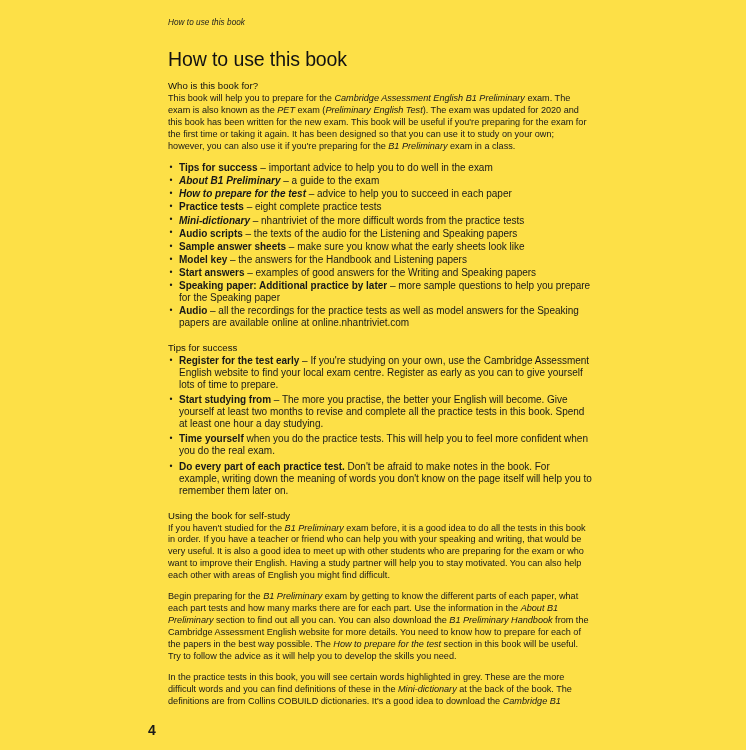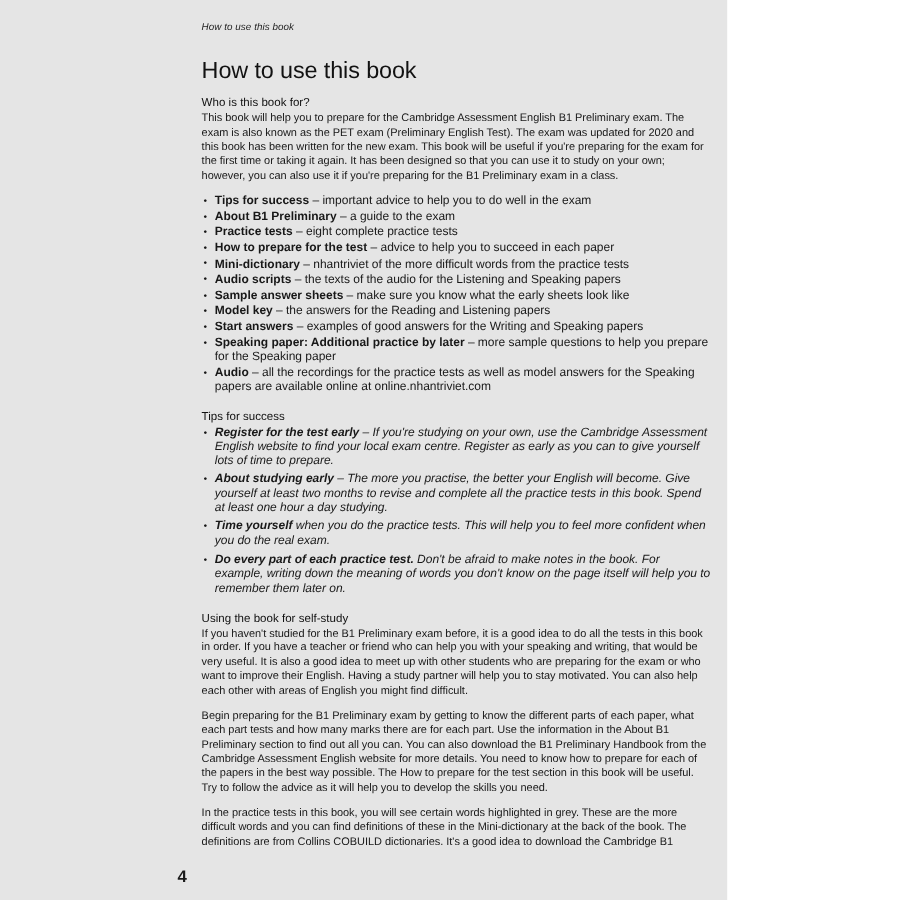--- a/index.html
+++ b/index.html
@@ -11,23 +11,23 @@
     width: 750px;
     height: 750px;
     overflow: hidden;
     font-family: "Liberation Sans", sans-serif;
     color: #161616;
     -webkit-font-smoothing: antialiased;
   }
 
   #page {
     position: relative;
-    width: 606px;
+    width: 746px;
     height: 750px;
-    background: #e5e5e5;
+    background: #fde047;
   }
 
   .content {
     position: absolute;
     left: 168px;
     top: 18px;
     width: 424px;
   }
 
   .running-head {
@@ -92,25 +92,24 @@
     content: "\2022";
     position: absolute;
     left: 1.5px;
     top: -0.2px;
     font-size: 8.5px;
     color: #181818;
   }
 
   ul.blist.loose li {
     margin-bottom: 3.6px;
-    font-style: italic;
   }
 
   .b { font-weight: bold; }
-  .i { }
+  .i { font-style: italic; }
 
   .page-number {
     position: absolute;
     left: 148px;
     top: 722px;
     font-size: 14px;
     font-weight: bold;
     color: #1a1a1a;
   }
 </style>
@@ -126,36 +125,36 @@
     <h1 class="page-title">How to use this book</h1>
 
     <h2 class="section-head">Who is this book for?</h2>
 
     <p class="para">This book will help you to prepare for the <span class="i">Cambridge Assessment English B1 Preliminary</span> exam. The exam is also known as the <span class="i">PET</span> exam (<span class="i">Preliminary English Test</span>). The exam was updated for 2020 and this book has been written for the new exam. This book will be useful if you're preparing for the exam for the first time or taking it again. It has been designed so that you can use it to study on your own; however, you can also use it if you're preparing for the <span class="i">B1 Preliminary</span> exam in a class.</p>
 
 
     <ul class="blist">
         <li><span class="b">Tips for success</span><span> – important advice to help you to do well in the exam</span></li>
         <li><span class="b"><span class="i">About B1 Preliminary</span></span><span> – a guide to the exam</span></li>
+        <li><span class="b"><span class="i">How to prepare for the test</span></span><span> – advice to help you to succeed in each paper</span></li>
         <li><span class="b">Practice tests</span><span> – eight complete practice tests</span></li>
-        <li><span class="b"><span class="i">How to prepare for the test</span></span><span> – advice to help you to succeed in each paper</span></li>
         <li><span class="b"><span class="i">Mini-dictionary</span></span><span> – nhantriviet of the more difficult words from the practice tests</span></li>
         <li><span class="b">Audio scripts</span><span> – the texts of the audio for the Listening and Speaking papers</span></li>
         <li><span class="b">Sample answer sheets</span><span> – make sure you know what the early sheets look like</span></li>
-        <li><span class="b">Model key</span><span> – the answers for the Reading and Listening papers</span></li>
+        <li><span class="b">Model key</span><span> – the answers for the Handbook and Listening papers</span></li>
         <li><span class="b">Start answers</span><span> – examples of good answers for the Writing and Speaking papers</span></li>
         <li><span class="b">Speaking paper: Additional practice by later</span><span> – more sample questions to help you prepare for the Speaking paper</span></li>
         <li><span class="b">Audio</span><span> – all the recordings for the practice tests as well as model answers for the Speaking papers are available online at online.nhantriviet.com</span></li>
       </ul>
 
     <h2 class="section-head spaced">Tips for success</h2>
 
     <ul class="blist loose">
         <li><span class="b">Register for the test early</span><span> – If you're studying on your own, use the Cambridge Assessment English website to find your local exam centre. Register as early as you can to give yourself lots of time to prepare.</span></li>
-        <li><span class="b">About studying early</span><span> – The more you practise, the better your English will become. Give yourself at least two months to revise and complete all the practice tests in this book. Spend at least one hour a day studying.</span></li>
+        <li><span class="b">Start studying from</span><span> – The more you practise, the better your English will become. Give yourself at least two months to revise and complete all the practice tests in this book. Spend at least one hour a day studying.</span></li>
         <li><span class="b">Time yourself</span><span> when you do the practice tests. This will help you to feel more confident when you do the real exam.</span></li>
         <li><span class="b">Do every part of each practice test.</span><span> Don't be afraid to make notes in the book. For example, writing down the meaning of words you don't know on the page itself will help you to remember them later on.</span></li>
       </ul>
 
     <h2 class="section-head spaced">Using the book for self-study</h2>
 
     <p class="para">If you haven't studied for the <span class="i">B1 Preliminary</span> exam before, it is a good idea to do all the tests in this book in order. If you have a teacher or friend who can help you with your speaking and writing, that would be very useful. It is also a good idea to meet up with other students who are preparing for the exam or who want to improve their English. Having a study partner will help you to stay motivated. You can also help each other with areas of English you might find difficult.</p>
 
     <p class="para">Begin preparing for the <span class="i">B1 Preliminary</span> exam by getting to know the different parts of each paper, what each part tests and how many marks there are for each part. Use the information in the <span class="i">About B1 Preliminary</span> section to find out all you can. You can also download the <span class="i">B1 Preliminary Handbook</span> from the Cambridge Assessment English website for more details. You need to know how to prepare for each of the papers in the best way possible. The <span class="i">How to prepare for the test</span> section in this book will be useful. Try to follow the advice as it will help you to develop the skills you need.</p>
 

